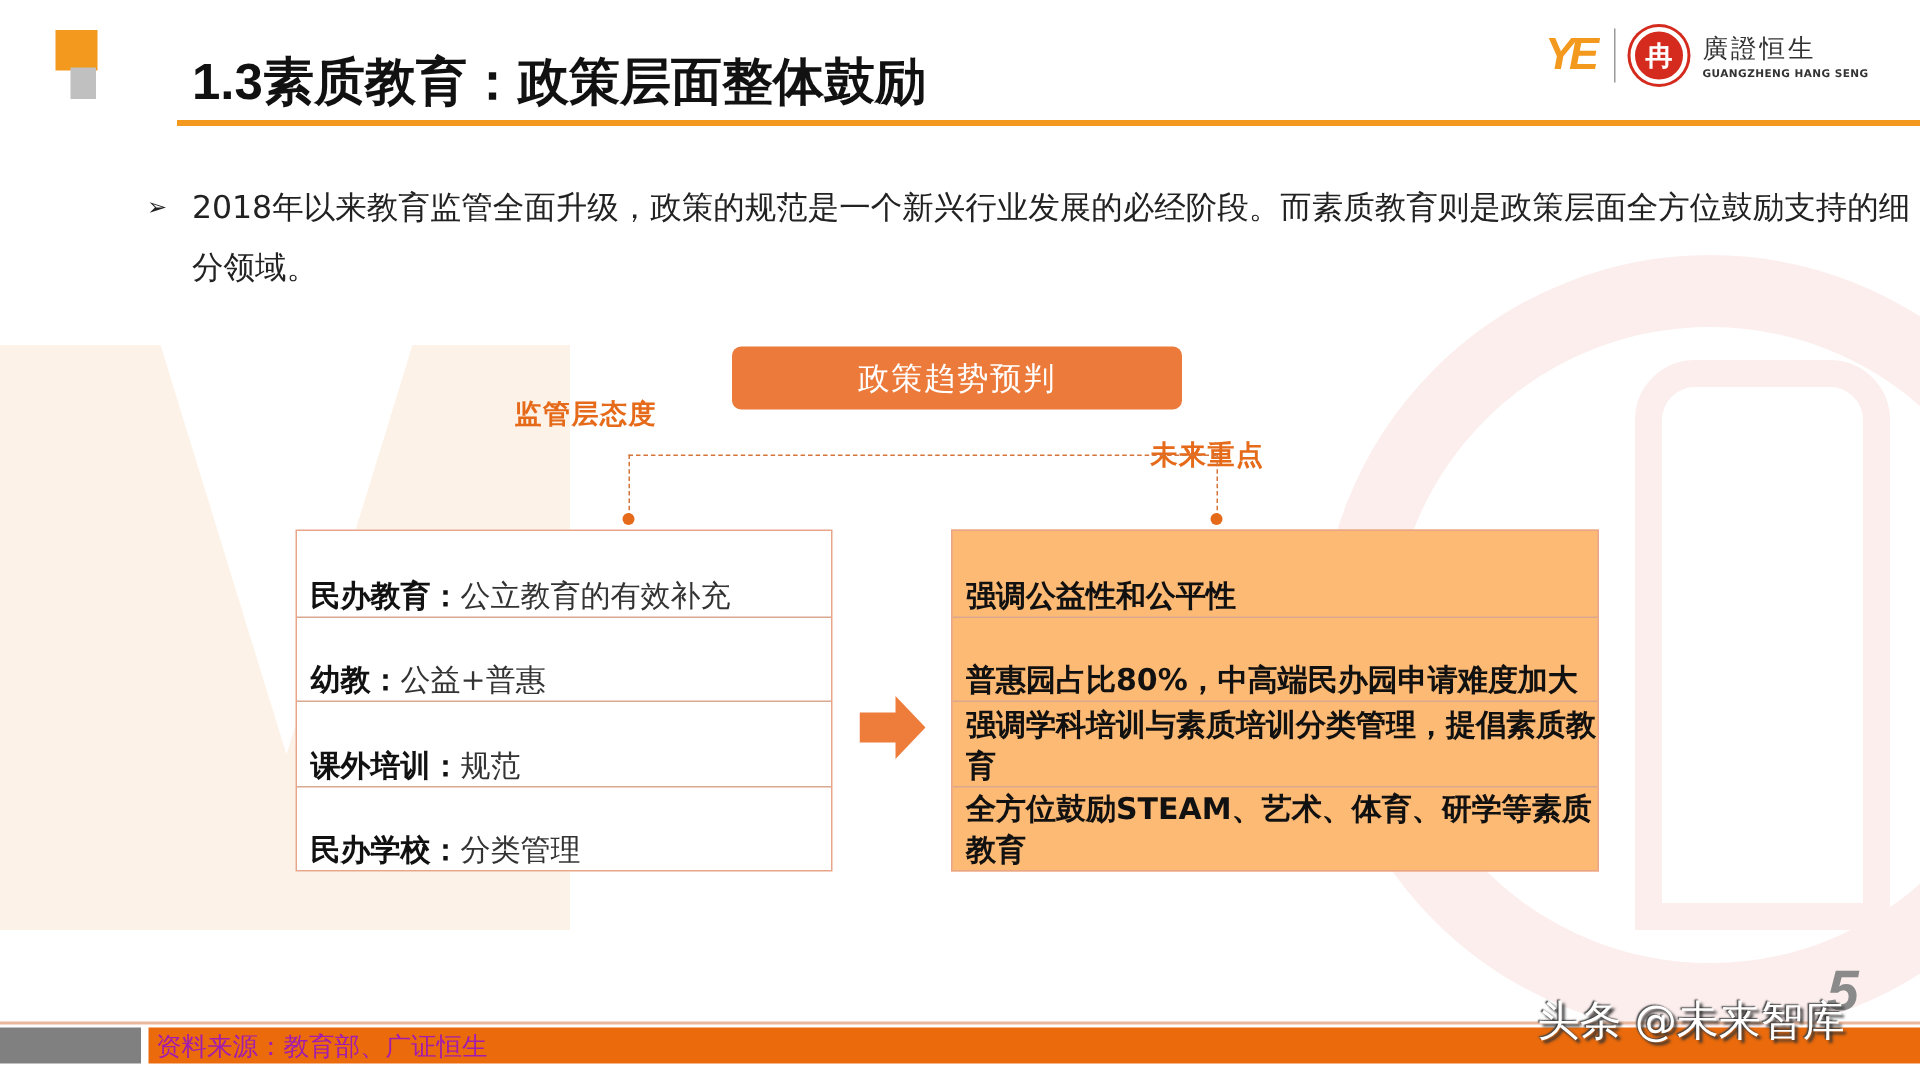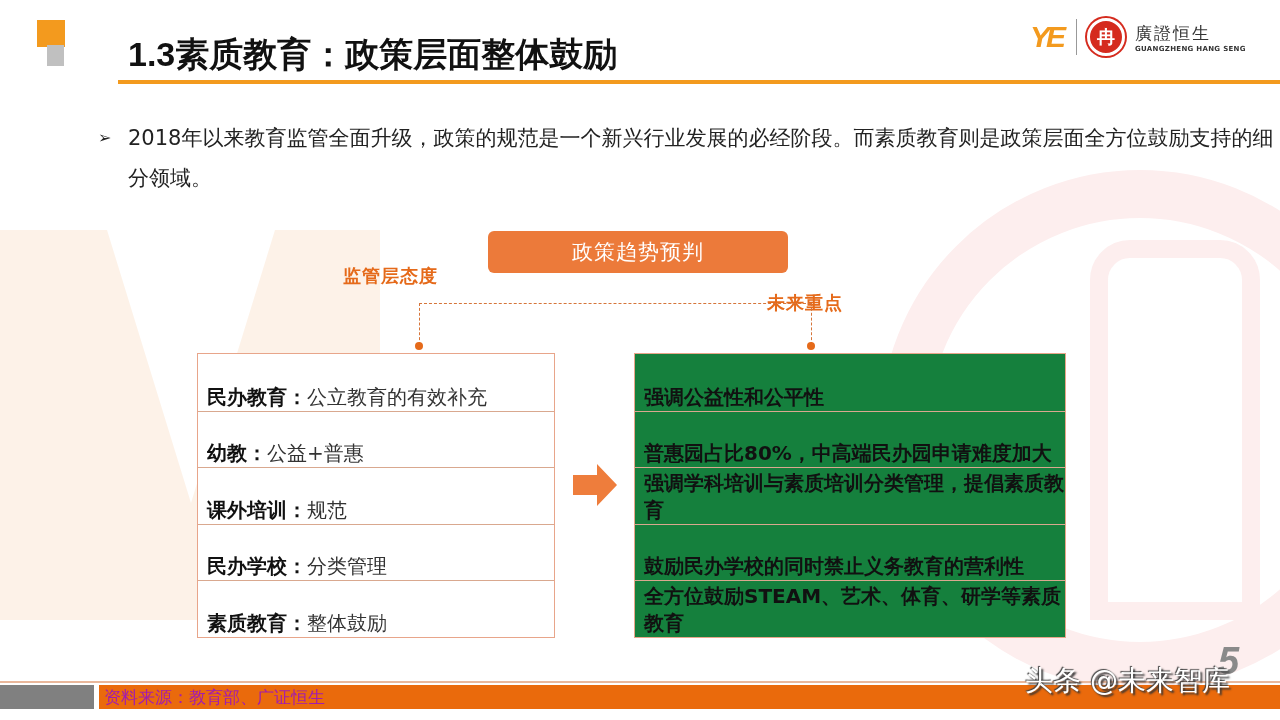--- a/index.html
+++ b/index.html
@@ -28,21 +28,21 @@
   .trend-btn { position:absolute; left:488px; top:231px; width:300px; height:42px; background:#ec7a3a; border-radius:6px; color:#fff; font-size:21px; display:flex; align-items:center; justify-content:center; letter-spacing:1px; }
   .col-label { position:absolute; top:264px; font-size:18px; color:#e56a1a; font-weight:bold; letter-spacing:1px; }
   .lbl-left { left:343px; }
   .lbl-right { left:767px;margin-top:27px; }
   .dash-h { position:absolute; left:419px; top:303px; width:392px; border-top:1px dashed #d6753a; }
   .dash-v1 { position:absolute; left:419px; top:303px; height:42px; border-left:1px dashed #d6753a; }
   .dash-v2 { position:absolute; left:811px; top:303px; height:42px; border-left:1px dashed #d6753a; }
   .dot { position:absolute; width:8px; height:8px; border-radius:50%; background:#e56a1a; }
 
   .table-left { position:absolute; left:197px; top:353px; width:358px; border:1.5px solid #e8a58a; background:#fff; }
-  .table-right { position:absolute; left:634px; top:353px; width:432px; border:1.5px solid #e8a58a; background:#15803d; }
+  .table-right { position:absolute; left:634px; top:353px; width:432px; border:1.5px solid #e8a58a; background:#fdba74; }
   .row { height:56.6px; display:flex; align-items:flex-end; padding-left:9px; font-size:20px; color:#111; font-family:"DejaVu Serif","Liberation Serif",serif; }
   .table-left .row + .row { border-top:1px solid #d9a88f; }
   .table-right .row + .row { border-top:1px solid #d9a88f; }
   .row b { font-weight:bold; font-family:"DejaVu Sans",sans-serif; }
   .row .val { color:#333; }
   .table-right .row { font-weight:bold; font-family:"DejaVu Sans",sans-serif; }
 
   .arrow { position:absolute; left:573px; top:464px; width:44px; height:42px; }
 
   .footer-rule { position:absolute; left:0; top:681px; width:1280px; height:2px; background:#e9b79b; }
@@ -99,35 +99,30 @@
       <span class="val">公益+普惠</span>
     </div>
   <div class="row">
       <b>课外培训：</b>
       <span class="val">规范</span>
     </div>
   <div class="row">
       <b>民办学校：</b>
       <span class="val">分类管理</span>
     </div>
-  <div class="row">
-      <b>素质教育：</b>
-      <span class="val">整体鼓励</span>
-    </div>
 </div>
 
 <svg class="arrow" viewBox="0 0 44 42">
   <polygon points="0,11 24,11 24,0 44,21 24,42 24,31 0,31" fill="#ee7d3c"></polygon>
 </svg>
 
 <div class="table-right">
   <div class="row">强调公益性和公平性</div>
   <div class="row">普惠园占比80%，中高端民办园申请难度加大</div>
   <div class="row">强调学科培训与素质培训分类管理，提倡素质教育</div>
-  <div class="row">鼓励民办学校的同时禁止义务教育的营利性</div>
   <div class="row">全方位鼓励STEAM、艺术、体育、研学等素质教育</div>
 </div>
 
 <div class="footer-rule"></div>
 <div class="footer-gray"></div>
 <div class="footer-orange"></div>
 <div class="footer-text">资料来源：教育部、广证恒生</div>
 <div class="page-num">5</div>
 <div class="watermark">头条 @未来智库</div>
 

